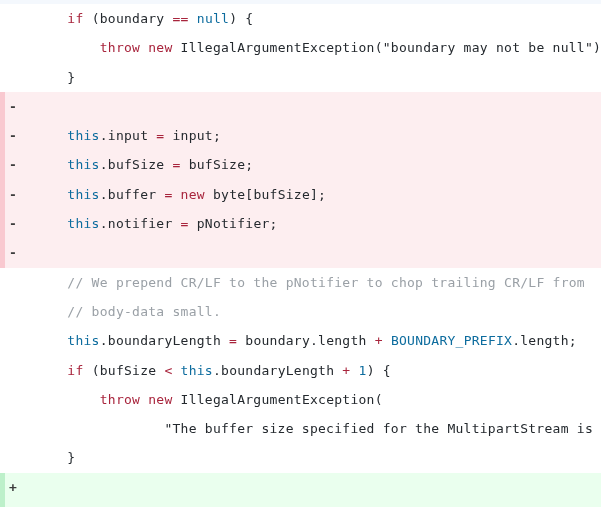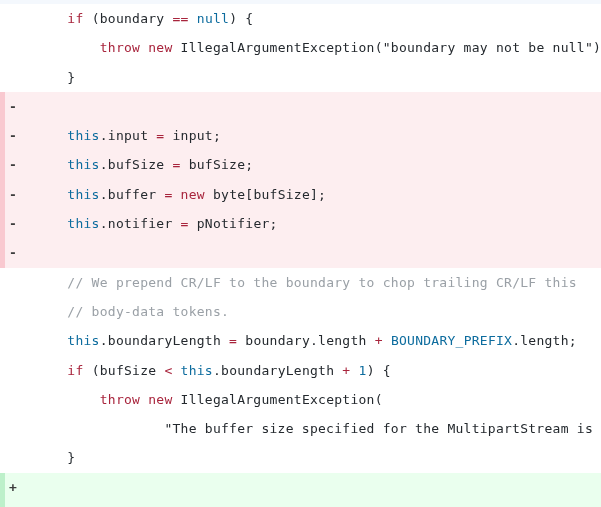--- a/index.html
+++ b/index.html
@@ -83,22 +83,22 @@
   <div id="diff-body">
       <div class="diff-line ctx" style="background: rgb(255, 255, 255);"><span class="marker"></span><span class="code"><span class="plain" style="color: rgb(36, 41, 46);">    </span><span class="kw" style="color: rgb(168, 36, 60);">if</span><span class="plain" style="color: rgb(36, 41, 46);"> (boundary </span><span class="op" style="color: rgb(168, 36, 60);">==</span><span class="plain" style="color: rgb(36, 41, 46);"> </span><span class="ident-blue" style="color: rgb(13, 108, 158);">null</span><span class="plain" style="color: rgb(36, 41, 46);">) {</span></span></div>
       <div class="diff-line ctx" style="background: rgb(255, 255, 255);"><span class="marker"></span><span class="code"><span class="plain" style="color: rgb(36, 41, 46);">        </span><span class="kw" style="color: rgb(168, 36, 60);">throw</span><span class="plain" style="color: rgb(36, 41, 46);"> </span><span class="kw" style="color: rgb(168, 36, 60);">new</span><span class="plain" style="color: rgb(36, 41, 46);"> IllegalArgumentException("boundary may not be null");</span></span></div>
       <div class="diff-line ctx" style="background: rgb(255, 255, 255);"><span class="marker"></span><span class="code"><span class="plain" style="color: rgb(36, 41, 46);">    }</span></span></div>
       <div class="diff-line del" style="background: rgb(253, 238, 240); border-left-color: rgb(249, 201, 208);"><span class="marker">-</span><span class="code"><span class="plain" style="color: rgb(36, 41, 46);"></span></span></div>
       <div class="diff-line del" style="background: rgb(253, 238, 240); border-left-color: rgb(249, 201, 208);"><span class="marker">-</span><span class="code"><span class="plain" style="color: rgb(36, 41, 46);">    </span><span class="ident-blue" style="color: rgb(13, 108, 158);">this</span><span class="plain" style="color: rgb(36, 41, 46);">.input </span><span class="op" style="color: rgb(168, 36, 60);">=</span><span class="plain" style="color: rgb(36, 41, 46);"> input;</span></span></div>
       <div class="diff-line del" style="background: rgb(253, 238, 240); border-left-color: rgb(249, 201, 208);"><span class="marker">-</span><span class="code"><span class="plain" style="color: rgb(36, 41, 46);">    </span><span class="ident-blue" style="color: rgb(13, 108, 158);">this</span><span class="plain" style="color: rgb(36, 41, 46);">.bufSize </span><span class="op" style="color: rgb(168, 36, 60);">=</span><span class="plain" style="color: rgb(36, 41, 46);"> bufSize;</span></span></div>
       <div class="diff-line del" style="background: rgb(253, 238, 240); border-left-color: rgb(249, 201, 208);"><span class="marker">-</span><span class="code"><span class="plain" style="color: rgb(36, 41, 46);">    </span><span class="ident-blue" style="color: rgb(13, 108, 158);">this</span><span class="plain" style="color: rgb(36, 41, 46);">.buffer </span><span class="op" style="color: rgb(168, 36, 60);">=</span><span class="plain" style="color: rgb(36, 41, 46);"> </span><span class="kw" style="color: rgb(168, 36, 60);">new</span><span class="plain" style="color: rgb(36, 41, 46);"> byte[bufSize];</span></span></div>
       <div class="diff-line del" style="background: rgb(253, 238, 240); border-left-color: rgb(249, 201, 208);"><span class="marker">-</span><span class="code"><span class="plain" style="color: rgb(36, 41, 46);">    </span><span class="ident-blue" style="color: rgb(13, 108, 158);">this</span><span class="plain" style="color: rgb(36, 41, 46);">.notifier </span><span class="op" style="color: rgb(168, 36, 60);">=</span><span class="plain" style="color: rgb(36, 41, 46);"> pNotifier;</span></span></div>
       <div class="diff-line del" style="background: rgb(253, 238, 240); border-left-color: rgb(249, 201, 208);"><span class="marker">-</span><span class="code"><span class="plain" style="color: rgb(36, 41, 46);"></span></span></div>
-      <div class="diff-line ctx" style="background: rgb(255, 255, 255);"><span class="marker"></span><span class="code"><span class="plain" style="color: rgb(36, 41, 46);">    </span><span class="cmt" style="color: rgb(154, 160, 166);">// We prepend CR/LF to the boundary to chop trailing CR/LF this</span></span></div>
-      <div class="diff-line ctx" style="background: rgb(255, 255, 255);"><span class="marker"></span><span class="code"><span class="plain" style="color: rgb(36, 41, 46);">    </span><span class="cmt" style="color: rgb(154, 160, 166);">// body-data tokens.</span></span></div>
+      <div class="diff-line ctx" style="background: rgb(255, 255, 255);"><span class="marker"></span><span class="code"><span class="plain" style="color: rgb(36, 41, 46);">    </span><span class="cmt" style="color: rgb(154, 160, 166);">// We prepend CR/LF to the pNotifier to chop trailing CR/LF from</span></span></div>
+      <div class="diff-line ctx" style="background: rgb(255, 255, 255);"><span class="marker"></span><span class="code"><span class="plain" style="color: rgb(36, 41, 46);">    </span><span class="cmt" style="color: rgb(154, 160, 166);">// body-data small.</span></span></div>
       <div class="diff-line ctx" style="background: rgb(255, 255, 255);"><span class="marker"></span><span class="code"><span class="plain" style="color: rgb(36, 41, 46);">    </span><span class="ident-blue" style="color: rgb(13, 108, 158);">this</span><span class="plain" style="color: rgb(36, 41, 46);">.boundaryLength </span><span class="op" style="color: rgb(168, 36, 60);">=</span><span class="plain" style="color: rgb(36, 41, 46);"> boundary.length </span><span class="op" style="color: rgb(168, 36, 60);">+</span><span class="plain" style="color: rgb(36, 41, 46);"> </span><span class="ident-blue" style="color: rgb(13, 108, 158);">BOUNDARY_PREFIX</span><span class="plain" style="color: rgb(36, 41, 46);">.length;</span></span></div>
       <div class="diff-line ctx" style="background: rgb(255, 255, 255);"><span class="marker"></span><span class="code"><span class="plain" style="color: rgb(36, 41, 46);">    </span><span class="kw" style="color: rgb(168, 36, 60);">if</span><span class="plain" style="color: rgb(36, 41, 46);"> (bufSize </span><span class="op" style="color: rgb(168, 36, 60);">&lt;</span><span class="plain" style="color: rgb(36, 41, 46);"> </span><span class="ident-blue" style="color: rgb(13, 108, 158);">this</span><span class="plain" style="color: rgb(36, 41, 46);">.boundaryLength </span><span class="op" style="color: rgb(168, 36, 60);">+</span><span class="plain" style="color: rgb(36, 41, 46);"> </span><span class="num" style="color: rgb(13, 108, 158);">1</span><span class="plain" style="color: rgb(36, 41, 46);">) {</span></span></div>
       <div class="diff-line ctx" style="background: rgb(255, 255, 255);"><span class="marker"></span><span class="code"><span class="plain" style="color: rgb(36, 41, 46);">        </span><span class="kw" style="color: rgb(168, 36, 60);">throw</span><span class="plain" style="color: rgb(36, 41, 46);"> </span><span class="kw" style="color: rgb(168, 36, 60);">new</span><span class="plain" style="color: rgb(36, 41, 46);"> IllegalArgumentException(</span></span></div>
       <div class="diff-line ctx" style="background: rgb(255, 255, 255);"><span class="marker"></span><span class="code"><span class="plain" style="color: rgb(36, 41, 46);">                "The buffer size specified for the MultipartStream is too small");</span></span></div>
       <div class="diff-line ctx" style="background: rgb(255, 255, 255);"><span class="marker"></span><span class="code"><span class="plain" style="color: rgb(36, 41, 46);">    }</span></span></div>
       <div class="diff-line add" style="background: rgb(234, 255, 238); border-left-color: rgb(189, 240, 202);"><span class="marker">+</span><span class="code"><span class="plain" style="color: rgb(36, 41, 46);"></span></span></div>
       <div class="diff-line add" style="background: rgb(234, 255, 238); border-left-color: rgb(189, 240, 202);"><span class="marker">+</span><span class="code"></span></div>
     </div>
 </div>
 

